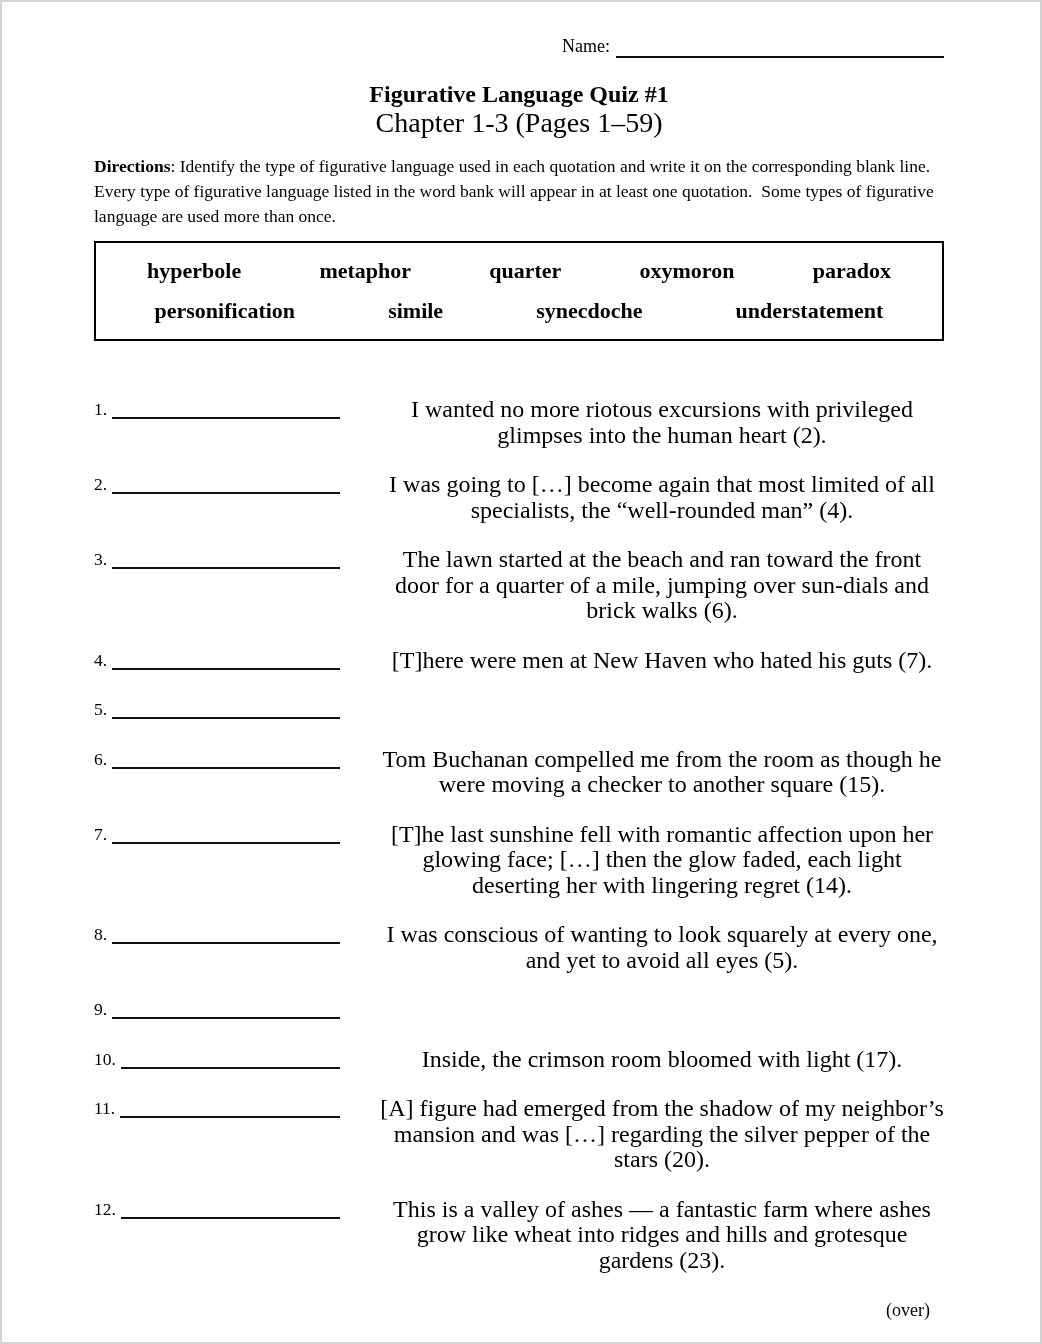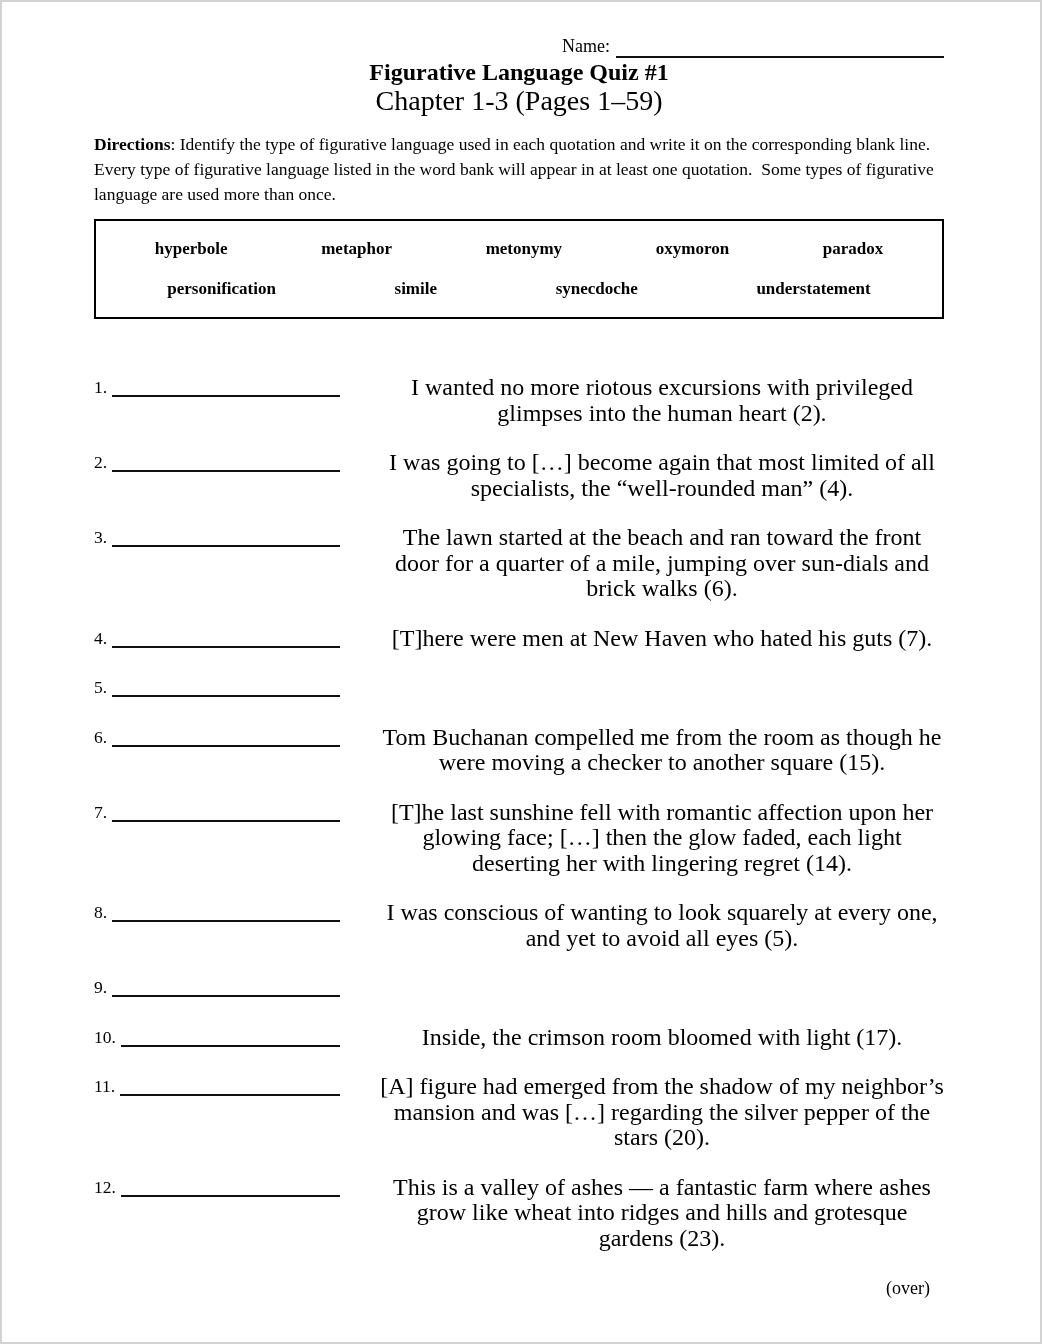--- a/index.html
+++ b/index.html
@@ -30,20 +30,21 @@
     flex: 1;
     margin-left: 6px;
     border-bottom: 2px solid #111;
     height: 20px;
   }
   
   .title {
     text-align: center;
     font-size: 24px;
     font-weight: bold;
+    margin-top: 22px;
     line-height: 28px;
   }
   .subtitle {
     text-align: center;
     font-size: 28px;
     margin-top: 2px;
     line-height: 26px;
   }
   
   .directions {
@@ -56,21 +57,21 @@
   
   .word-bank {
     margin-top: 12px;
     border: 2px solid #000;
     padding: 15px 12px;
   }
   .wb-row {
     display: flex;
     justify-content: space-around;
     font-weight: bold;
-    font-size: 17px;
+    font-size: 22px;
     line-height: 26px;
   }
   .wb-row + .wb-row { margin-top: 14px; }
   
   .questions { margin-top: 56px; }
   .q-row {
     display: flex;
     margin-bottom: 24px;
   }
   .q-left {
@@ -115,21 +116,21 @@
 
   <div class="title">Figurative Language Quiz #1</div>
   <div class="subtitle">Chapter 1-3 (Pages 1–59)</div>
 
   <div class="directions"><b>Directions</b><span>: Identify the type of figurative language used in each quotation and write it on the corresponding blank line.  Every type of figurative language listed in the word bank will appear in at least one quotation.  Some types of figurative language are used more than once.</span></div>
 
   <div class="word-bank">
     <div class="wb-row" id="wb-row1">
         <span>hyperbole</span>
         <span>metaphor</span>
-        <span>metonymy</span>
+        <span>quarter</span>
         <span>oxymoron</span>
         <span>paradox</span>
       </div>
     <div class="wb-row" id="wb-row2">
         <span>personification</span>
         <span>simile</span>
         <span>synecdoche</span>
         <span>understatement</span>
       </div>
   </div>

